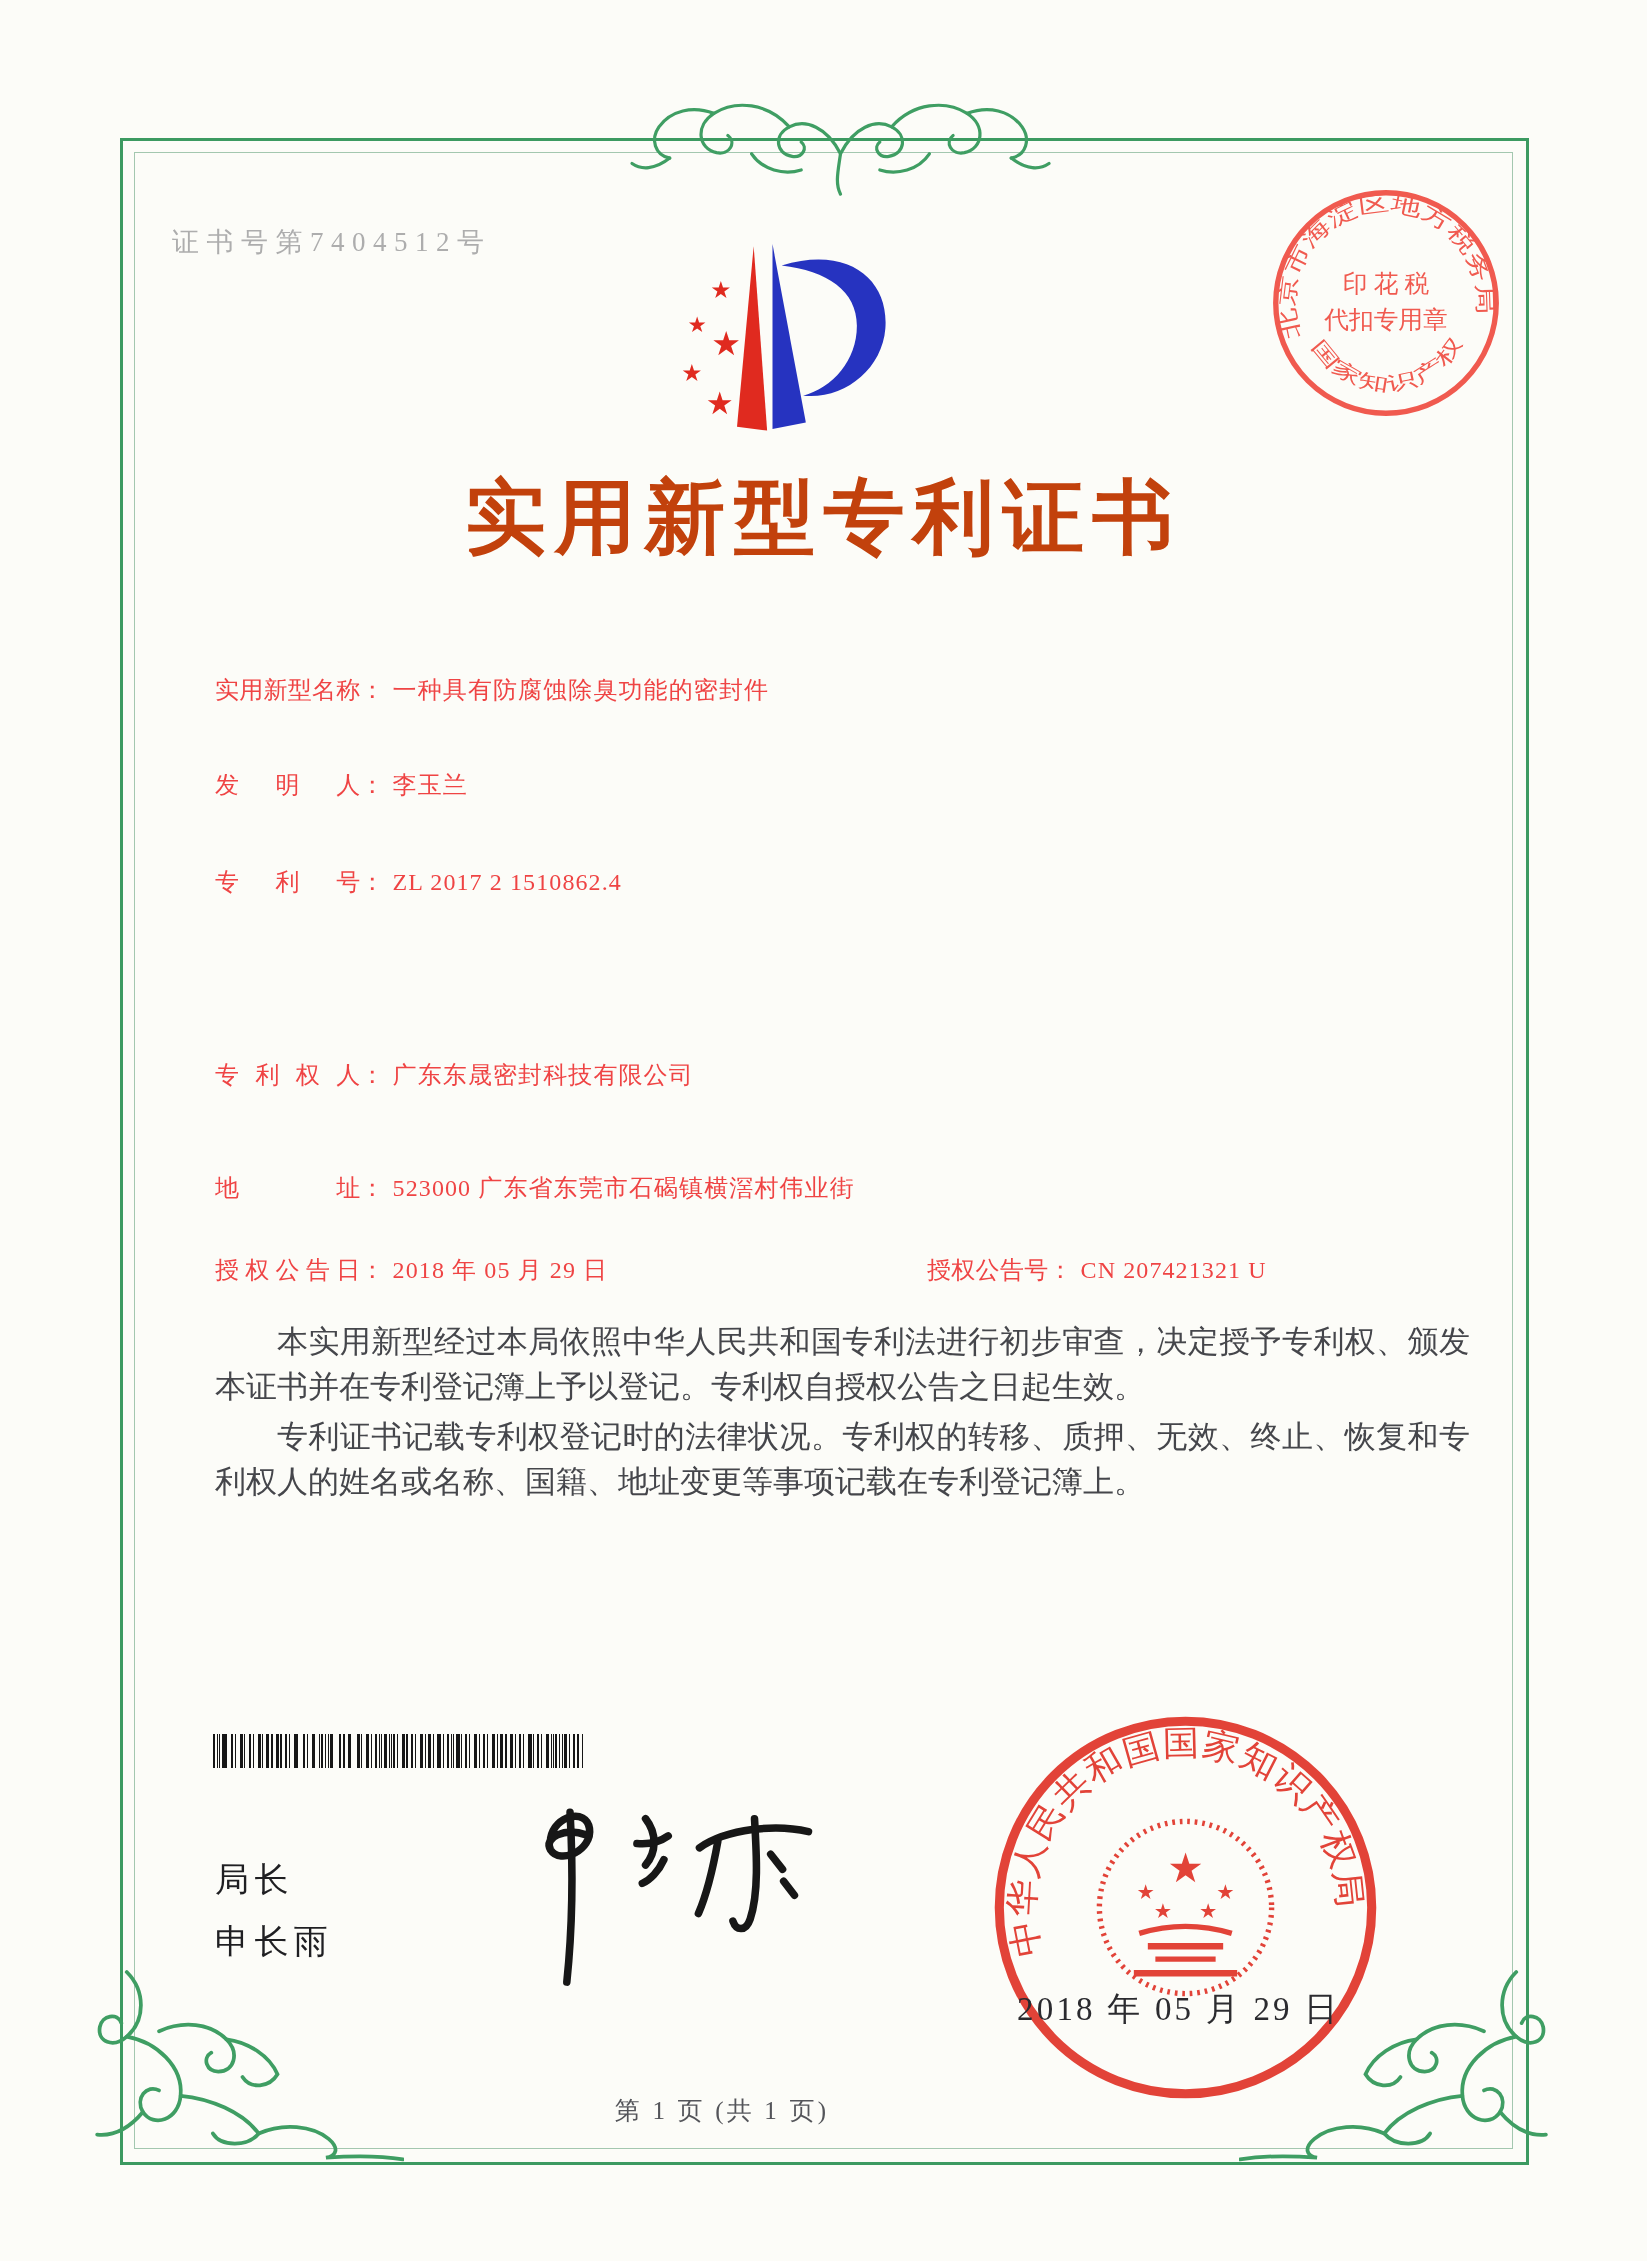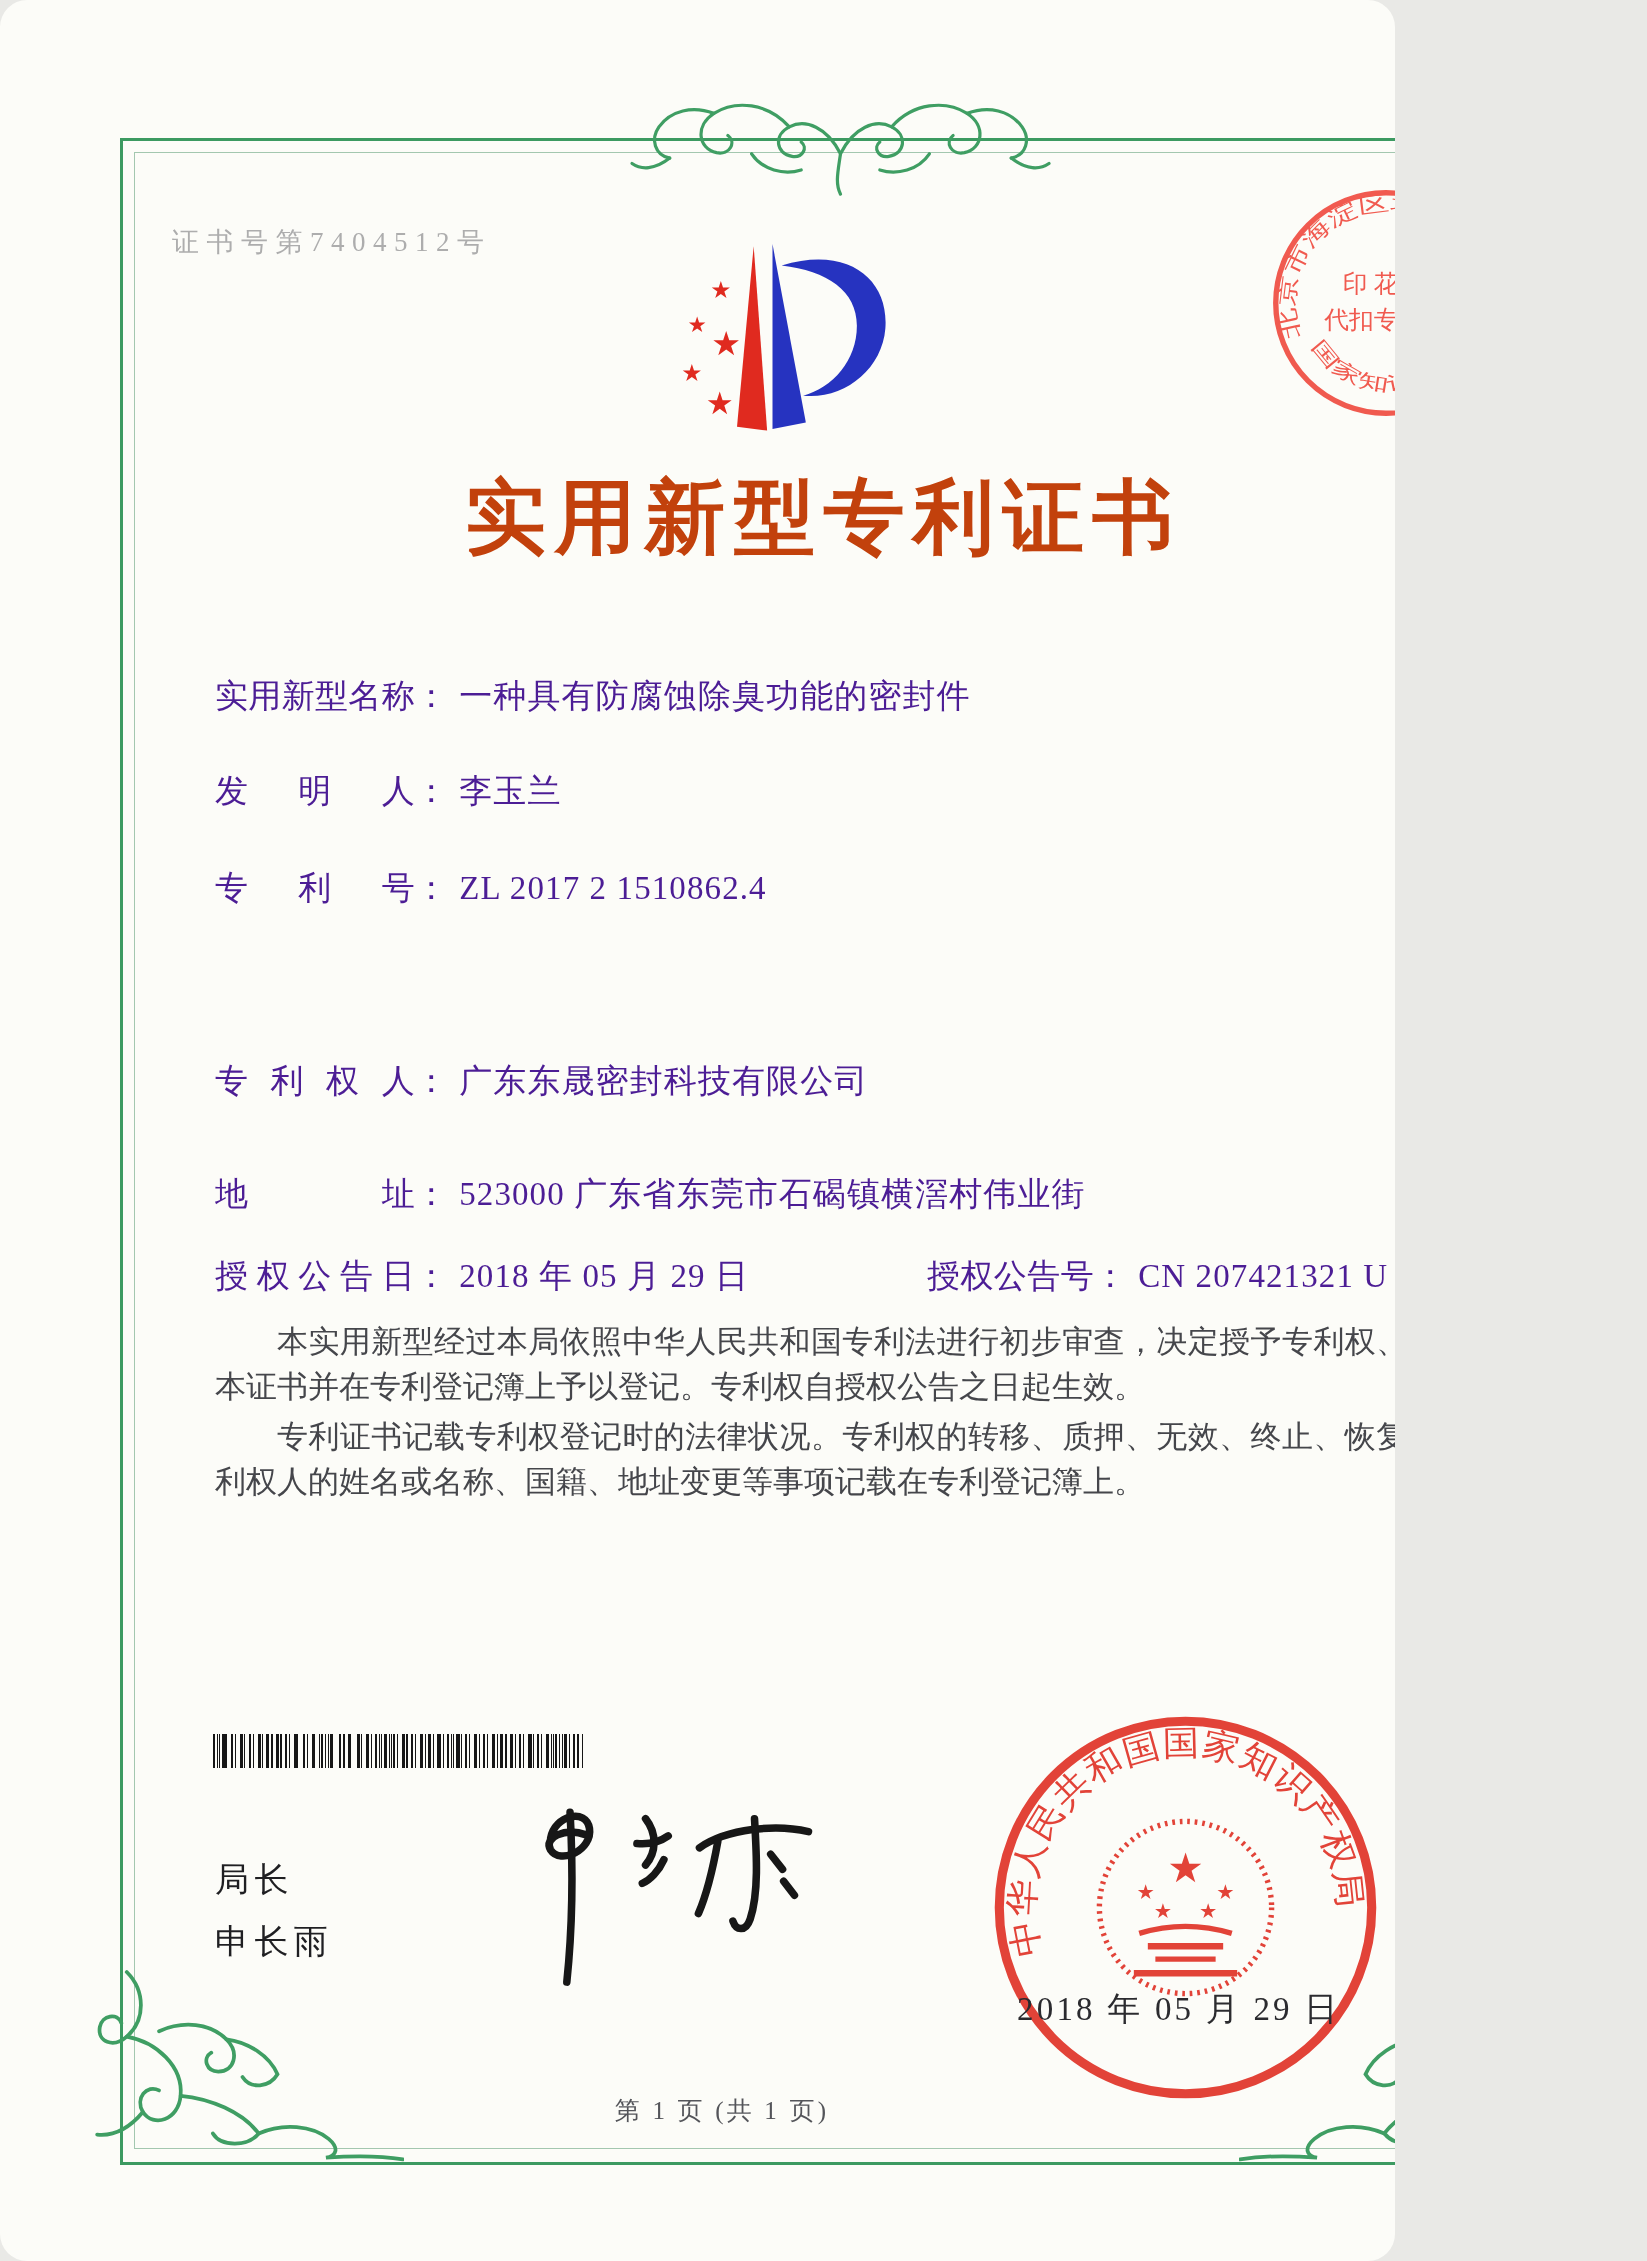--- a/index.html
+++ b/index.html
@@ -1,25 +1,25 @@
 <!DOCTYPE html>
 <html style="font-size:8.6px"><head>
 <meta charset="utf-8">
 <style>
   html,body{margin:0;padding:0;background:#e9e9e6;}
-  .page{position:relative;width:1395px;height:2261px;background:#fcfcf8;overflow:hidden;
-        font-family:"Liberation Serif","DejaVu Serif",serif;border-radius:27px;}
+  .page{position:relative;width:1647px;height:2261px;background:#fcfcf8;overflow:hidden;
+        font-family:"Liberation Serif","DejaVu Serif",serif;}
   .abs{position:absolute;}
   
   .frame-outer{left:120px;top:138px;width:1403px;height:2021px;border:3.8px solid #3c9a61;}
   .frame-inner{left:134px;top:152px;width:1377px;height:1995px;border:1.1px solid #a3c7af;}
   .certno{left:172px;top:224px;font-size:27px;letter-spacing:7.5px;color:rgba(125,125,128,.62);}
   .title{left:0;top:464px;width:1647px;text-align:center;font-size:81px;font-weight:600;
          letter-spacing:8.6px;color:#c2410c;}
-  .row{left:215px;font-size:33px;color:#4c1d95;white-space:nowrap;}
+  .row{left:215px;font-size:24px;color:#ef4444;white-space:nowrap;}
   .lbl{display:inline-block;min-width:6.05em;text-align:justify;text-align-last:justify;
        -moz-text-align-last:justify;vertical-align:top;}
   .colon{display:inline-block;margin-right:.35em;}
   .val{letter-spacing:1.1px;}
   .grant2{position:absolute;left:712px;top:0;white-space:nowrap;}
   .grant2 .lbl{min-width:5.05em;}
   .paras{left:215px;top:1319px;width:1255px;font-size:31px;line-height:45px;
          color:#45464b;text-align:justify;}
   .paras p{margin:0 0 5.4px 0;text-indent:2em;}
   .barcode{left:213px;top:1734px;width:370px;height:34px;

